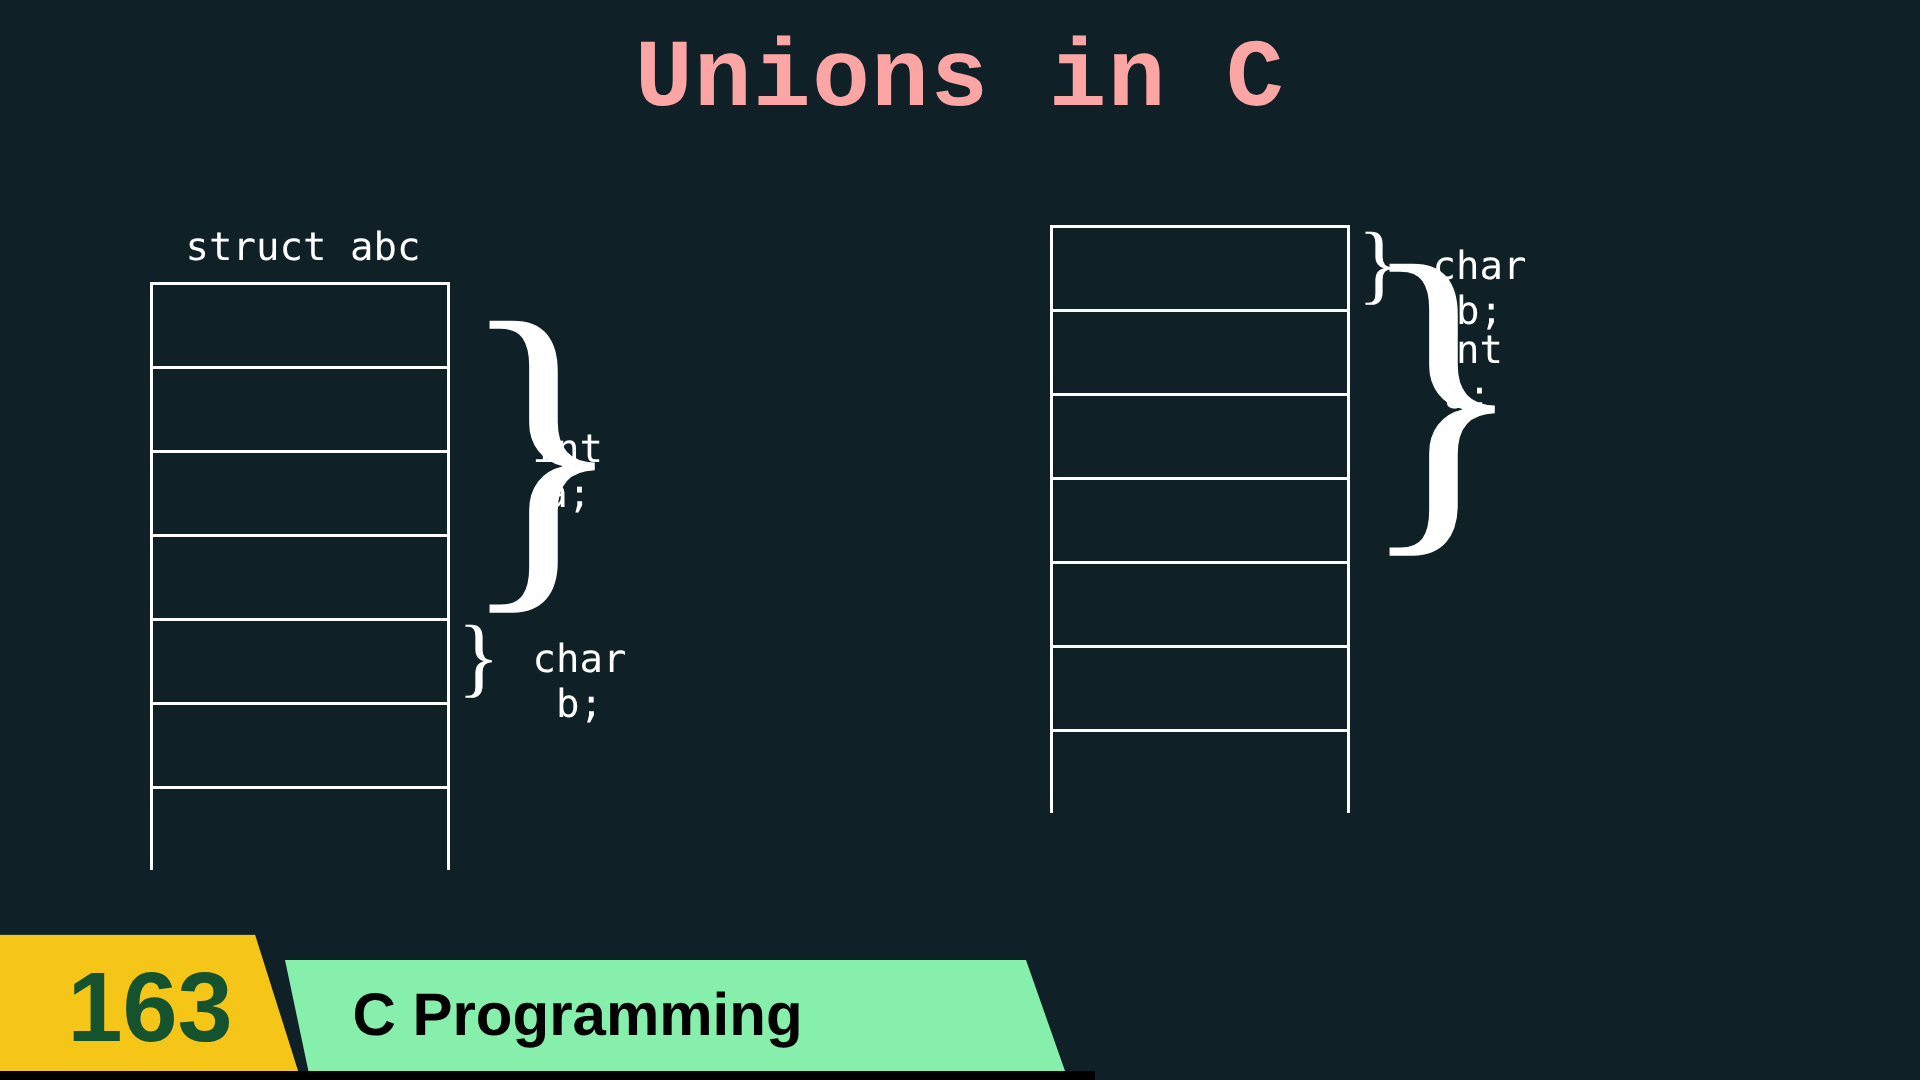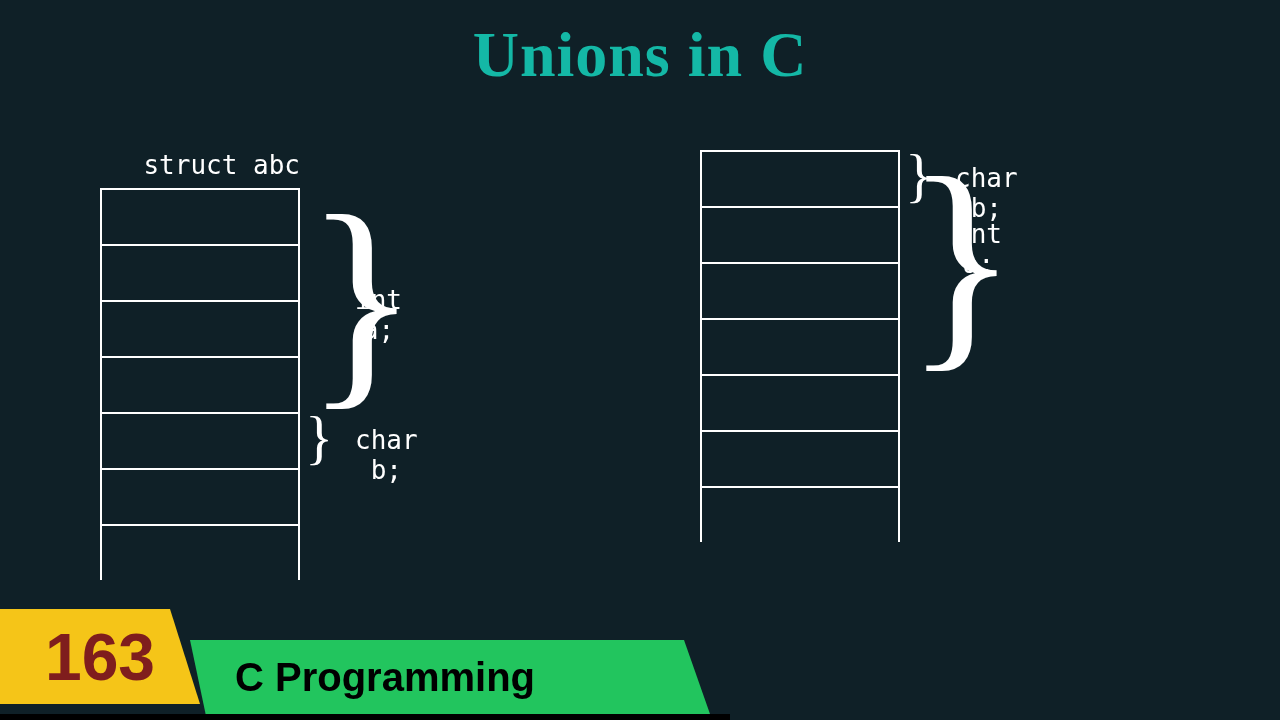--- a/index.html
+++ b/index.html
@@ -12,35 +12,35 @@
     position: relative;
     overflow: hidden;
   }
   .title {
     position: absolute;
     top: 18px;
     left: 50%;
     transform: translateX(-50%);
     font-size: 64px;
     font-weight: 900;
-    color: #14b8a6;
-    font-family: Liberation Serif, serif;
+    color: #fca5a5;
+    font-family: Liberation Mono, monospace;
     letter-spacing: 1px;
   }
   .diagram {
     position: absolute;
     top: 150px;
   }
   .diagram.left { left: 100px; }
   .diagram.right { left: 700px; }
   .dlabel {
     font-size: 26px;
     margin-bottom: 8px;
     font-family: 'Consolas', monospace;
-    text-align: right;
+    text-align: center;
     padding-left: 4px;
   }
   .boxes {
     position: relative;
     width: 200px;
   }
   .cell {
     height: 56px;
     border: 2px solid #fff;
     border-bottom: none;
@@ -56,41 +56,41 @@
     position: absolute;
     font-size: 26px;
     font-family: 'Consolas', monospace;
     text-align: center;
   }
 
   
   .footer-number {
     position: absolute;
     left: 0;
-    bottom: 16px;
+    bottom: 2px;
     width: 200px;
     height: 95px;
     background: #f5c518;
-    color: #7f1d1d;
+    color: #14532d;
     font-family: 'Arial Black', Arial, sans-serif;
     font-size: 66px;
     font-weight: 900;
     display: flex;
     align-items: center;
     justify-content: center;
     clip-path: polygon(0 0, 85% 0, 100% 100%, 0 100%);
     z-index: 3;
   }
   .footer-label {
     position: absolute;
     left: 190px;
     bottom: 6px;
     width: 520px;
     height: 74px;
-    background: #22c55e;
+    background: #86efac;
     color: #000;
     font-family: 'Arial Black', Arial, sans-serif;
     font-size: 40px;
     font-weight: 900;
     display: flex;
     align-items: center;
     padding-left: 45px;
     clip-path: polygon(0 0, 95% 0, 100% 100%, 3% 100%);
     z-index: 2;
   }

